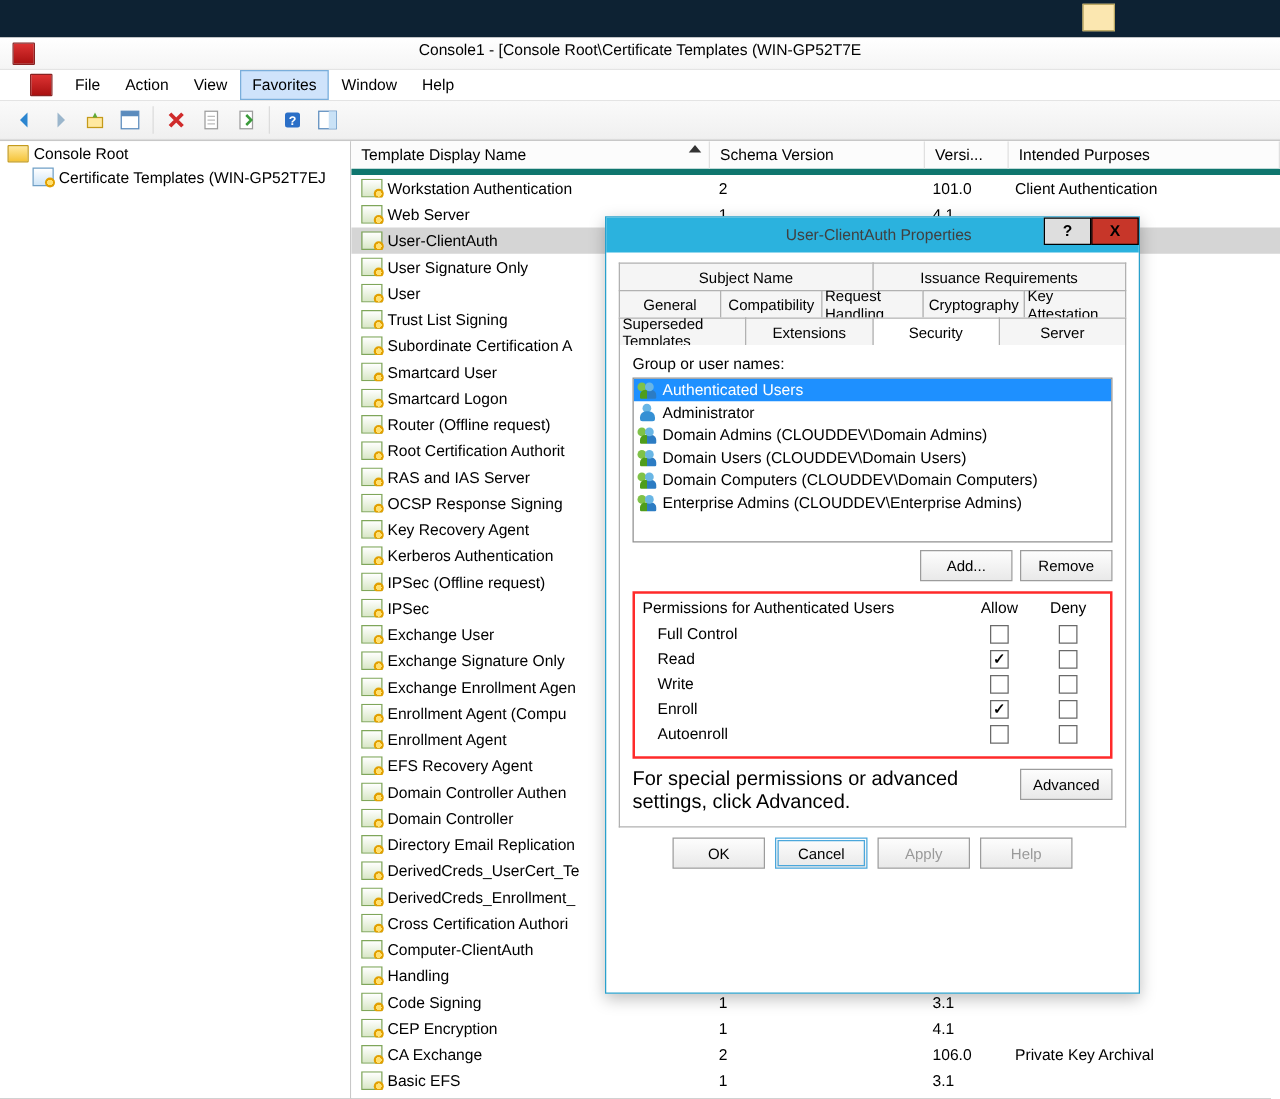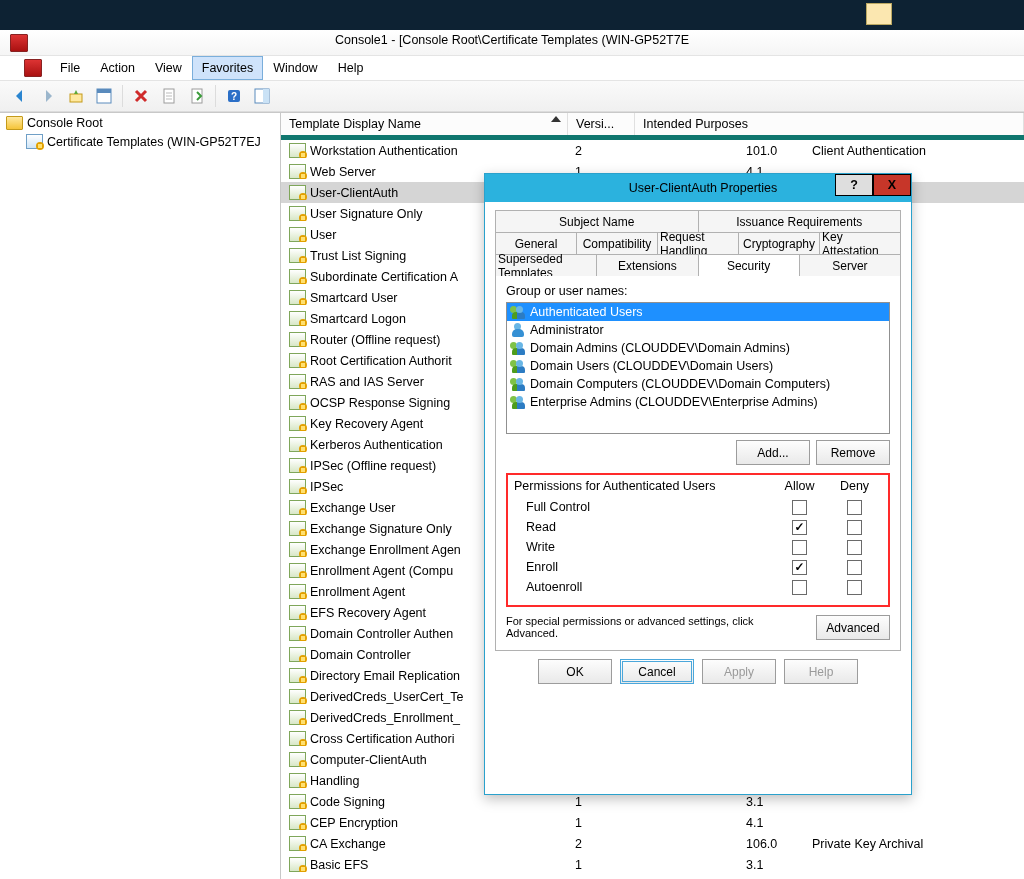--- a/index.html
+++ b/index.html
@@ -44,21 +44,21 @@
   .row { display:flex; align-items:center; height:21px; }
   .row.sel { background:#d5d5d5;}
   .row .cell { padding:0 8px; overflow:hidden; white-space:nowrap; text-overflow:ellipsis;}
   .row .c-name { display:flex; align-items:center; gap:4px;}
   .tmpl-ic { width:15px; height:13px; background:linear-gradient(#fff,#d8e7c6); border:1px solid #7fa65a; position:relative;}
   .tmpl-ic:after{ content:""; position:absolute; right:-2px; bottom:-2px; width:8px; height:8px; background:radial-gradient(circle,#ffe070 40%, #e2a000 41%); border-radius:50%;}
 
   
   .dlg { position:absolute; left:484px; top:173px; width:426px; height:620px; background:#fff; border:1px solid #2aa1cc; box-shadow:0 4px 12px rgba(0,0,0,0.25);}
   .dlg .dlg-titlebar{ height:28px; background:#2bb2de; padding-left:10px; display:flex; align-items:center; justify-content:center; position:relative;}
-  .dlg .dlg-title{ color:#000000; font-size:12.5px; text-align:center; width:100%;}
+  .dlg .dlg-title{ color:#404040; font-size:12.5px; text-align:center; width:100%;}
   .dlg .winbtns { position:absolute; right:0; top:0; display:flex; height:22px;}
   .dlg .winbtns .wb{ width:36px; display:flex; align-items:center; justify-content:center; border:1px solid #000; font-weight:bold;}
   .dlg .winbtns .help{ background:#dedede;}
   .dlg .winbtns .close{ background:#c73629; color:#000;}
   .dlg .dlg-body{ padding:8px 10px 0 10px;}
 
   .tabstrip { position:relative; height:66px;}
   .tabstrip .tabrow{ display:flex;}
   .tabstrip .tab{ border:1px solid #b1b1b1; border-bottom:none; background:#f5f5f5; height:21px; display:flex; align-items:center; justify-content:center; font-size:12px; padding:0 2px; margin-left:-1px; flex:1;}
   .tabstrip .tab.first{ margin-left:0;}
@@ -86,21 +86,21 @@
   .perm-head{ display:flex; margin-bottom:4px;}
   .perm-head .ph-name{ flex:1;}
   .perm-head .ph-col{ width:55px; text-align:center;}
   .perm-row{ display:flex; align-items:center; height:20px;}
   .perm-row .pn{ flex:1; padding-left:12px;}
   .perm-row .cbwrap{ width:55px; display:flex; justify-content:center;}
   .cb{ width:13px; height:13px; border:1px solid #6a6a6a; background:#fff; display:flex; align-items:center; justify-content:center;}
   .cb.checked:after{ content:"✓"; font-size:12px; line-height:10px; font-weight:bold;}
 
   .adv-row{ display:flex; align-items:flex-start; gap:10px; margin-top:8px;}
-  .adv-row .txt{ flex:1; font-size:11px;}
+  .adv-row .txt{ flex:1; font-size:16px;}
   .dlg-footer{ display:flex; justify-content:center; gap:8px; padding:8px 4px 10px 4px;text-align:center;}
 </style>
 </head>
 <body>
 
 <div class="bg-strip">
   <div class="bg-strip-icon"></div>
 </div>
 
 <div class="mmc">
@@ -187,20 +187,21 @@
         <span class="cert-template-ic"></span>
         <span>Certificate Templates (WIN-GP52T7EJ</span>
       </div>
     </div>
 
     <div class="list-pane">
       <div class="list-header">
         <div class="col c-name sortmark">
             <span>Template Display Name</span>
           </div>
+        <div class="col c-schema">Schema Version</div>
         <div class="col c-ver">Versi...</div>
         <div class="col c-purpose">Intended Purposes</div>
       </div>
       <div class="list-rows" id="template-rows">
           <div class="row">
             <div class="cell c-name">
               <span class="tmpl-ic"></span>
               <span>Workstation Authentication</span>
             </div>
             <div class="cell c-schema">2</div>

